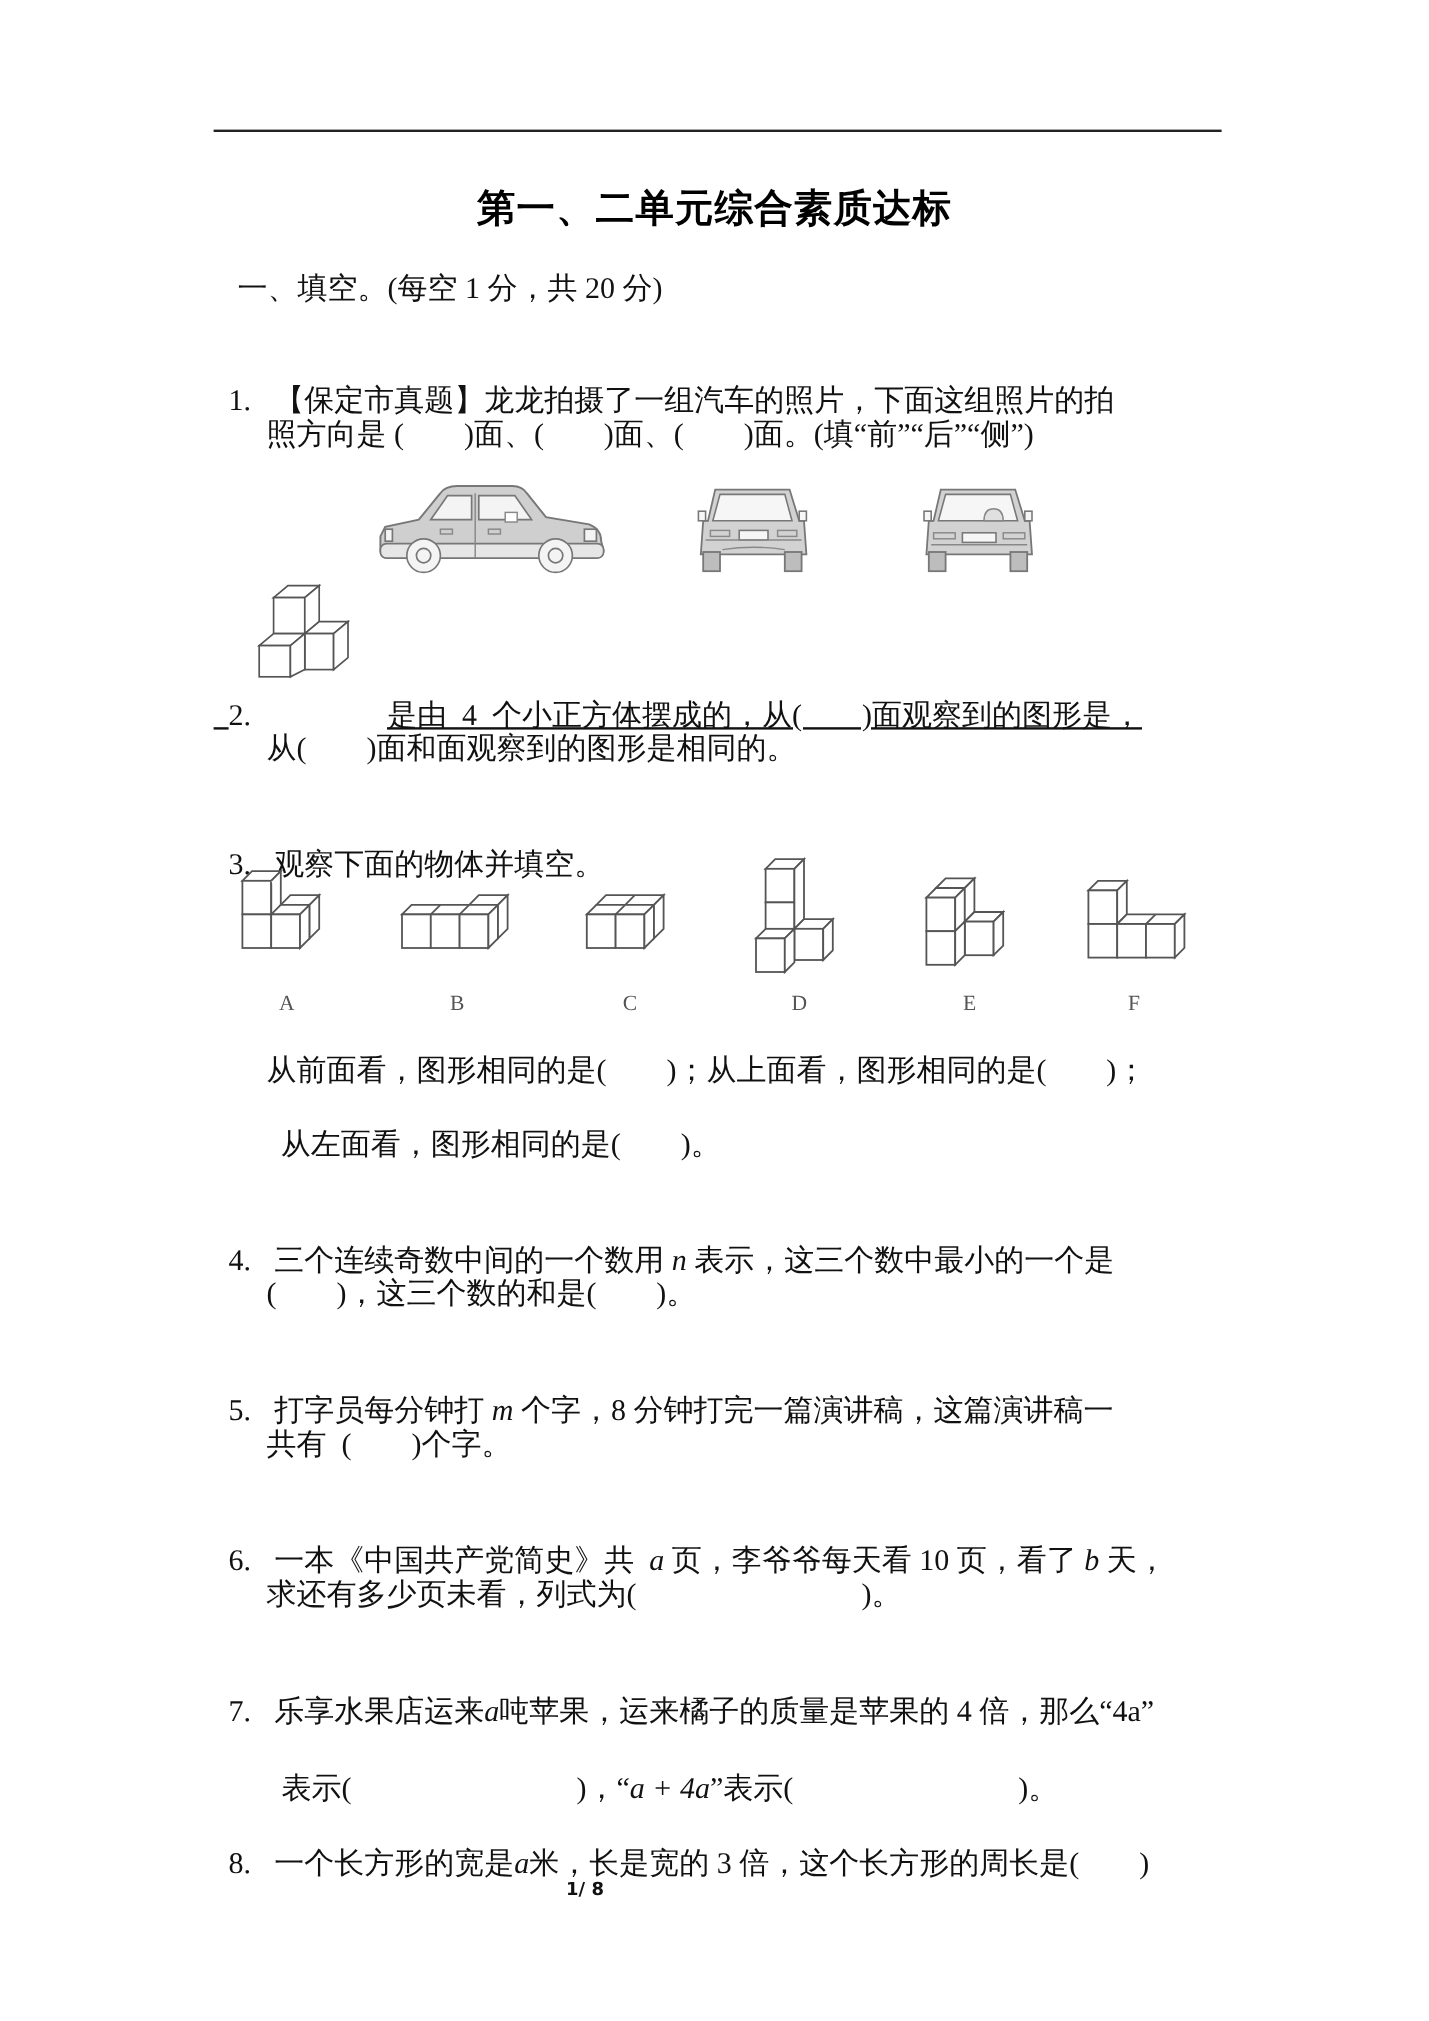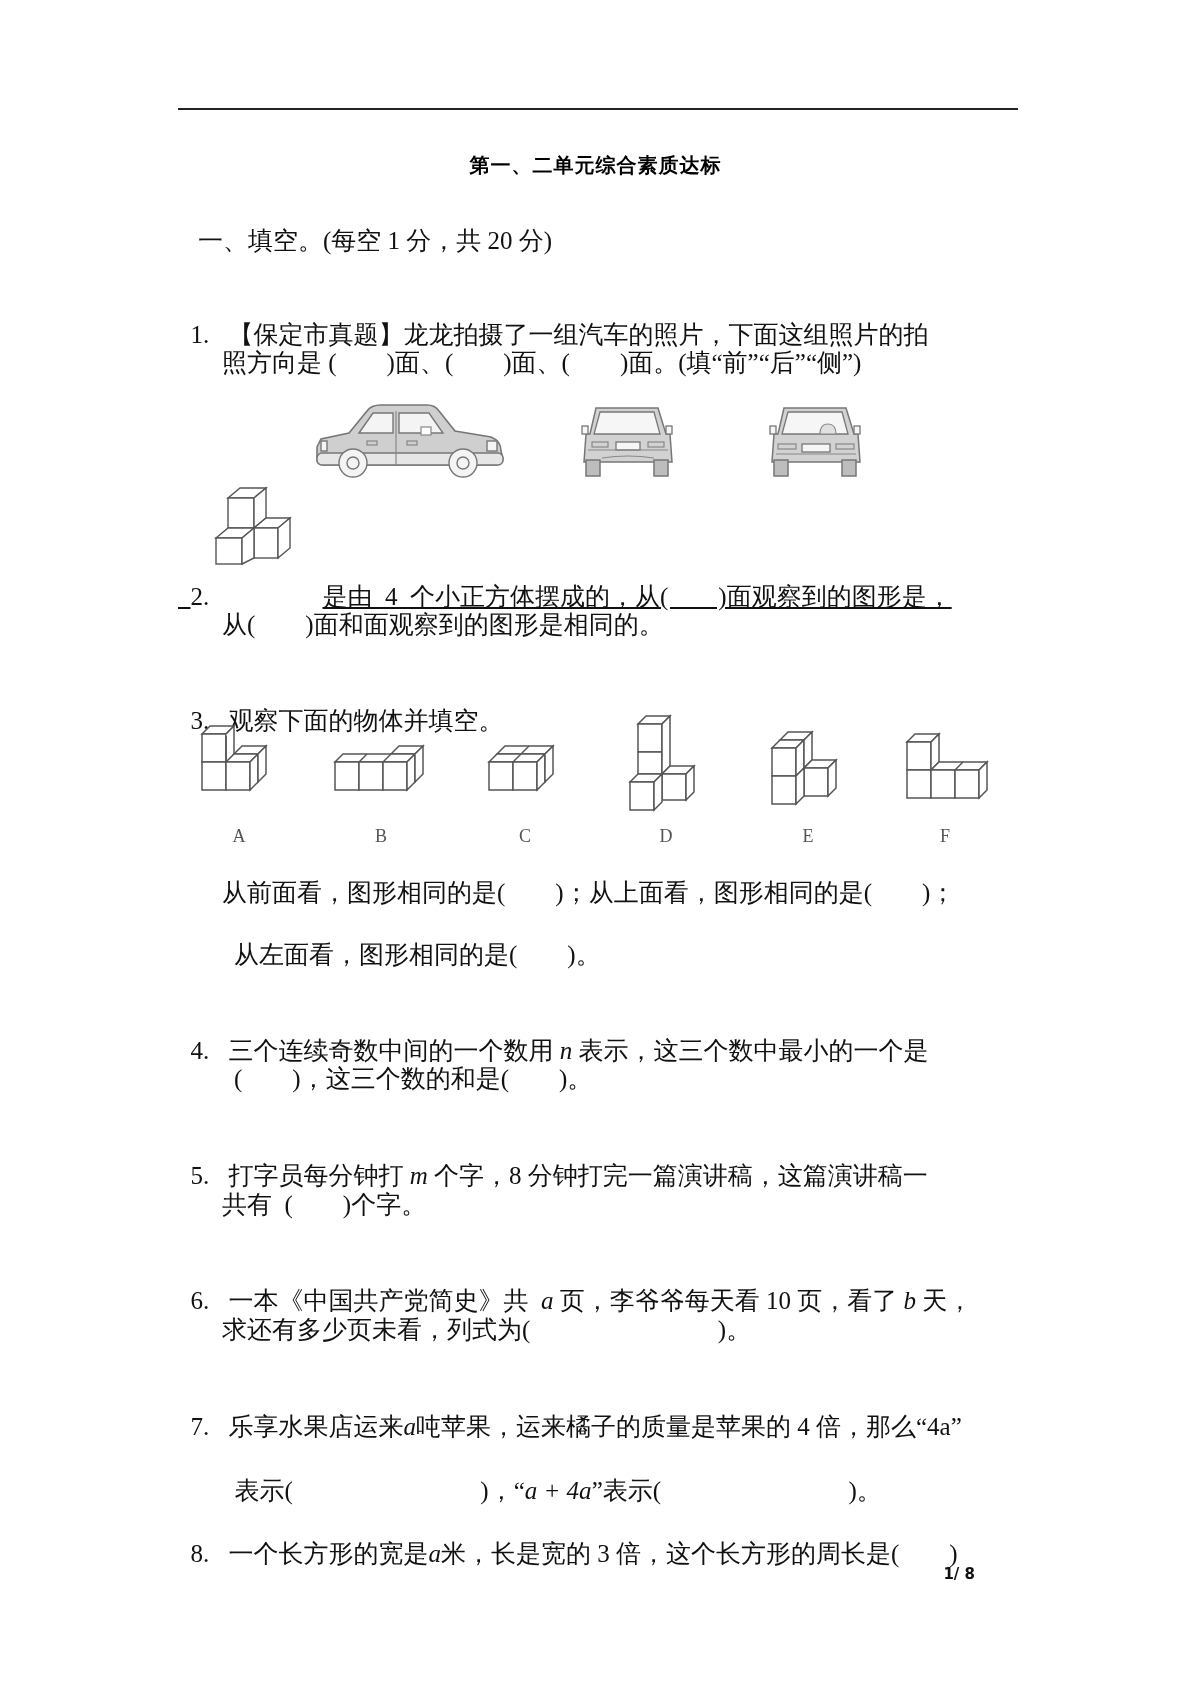--- a/index.html
+++ b/index.html
@@ -2,26 +2,26 @@
 <html><head>
 <meta charset="utf-8">
 <style>
   html, body { margin: 0; padding: 0; background: #ffffff; }
   body { width: 1191px; height: 1684px; position: relative; overflow: hidden;
          font-family: "Liberation Serif", "DejaVu Serif", serif; color: #111; }
   .abs { position: absolute; }
   .rule { left: 178px; top: 108px; width: 840px; height: 2px; background: #222; }
   .title { left: 0; width: 1191px; top: 152px; text-align: center;
            font-family: "DejaVu Sans", "Liberation Sans", sans-serif;
-           font-weight: bold; font-size: 20px; letter-spacing: 1px; color: #000; }
+           font-weight: bold; font-size: 32px; letter-spacing: 1px; color: #000; }
   .line { font-size: 25px; line-height: 34px; white-space: pre; color: #111; }
   .section { left: 178px; top: 224px; margin-left: 20px; }
   .num { display: inline-block; width: 38px; }
   .it { font-style: italic; }
-  .footer { left: 0; width: 975px; top: 1565px; text-align: right;
+  .footer { left: 0; width: 975px; top: 1565px; text-align: center;
             font-family: "DejaVu Sans", "Liberation Sans", sans-serif;
             font-size: 15px; font-weight: bold; color: #111; }
   .fig-label { font-family: "Liberation Serif", serif; font-size: 18px; color: #555;
                width: 40px; text-align: center; top: 826px; }
   svg { position: absolute; overflow: visible; }
 </style>
 </head>
 <body>
 
 <div class="abs rule"></div>
@@ -210,21 +210,21 @@
 <div class="abs fig-label" style="left:646px;">D</div>
 <div class="abs fig-label" style="left:788px;">E</div>
 <div class="abs fig-label" style="left:925px;">F</div>
 
 <div class="abs line" style="left:222px; top:876px;">从前面看，图形相同的是(        )；从上面看，图形相同的是(        )；</div>
 <div class="abs line" style="left:222px; top:938px;margin-left:12px;">从左面看，图形相同的是(        )。</div>
 
 <div class="abs line" style="left:178px; top:1000px;">
   <span class="num">4.</span><span>三个连续奇数中间的一个数用 </span><span class="it">n</span><span> 表示，这三个数中最小的一个是</span>
 </div>
-<div class="abs line" style="left:222px; top:1062px;margin-left:12px;">(        )，这三个数的和是(        )。</div>
+<div class="abs line" style="left:222px; top:1062px;">(        )，这三个数的和是(        )。</div>
 
 <div class="abs line" style="left:178px; top:1125px;">
   <span class="num">5.</span><span>打字员每分钟打 </span><span class="it">m</span><span> 个字，8 分钟打完一篇演讲稿，这篇演讲稿一</span>
 </div>
 <div class="abs line" style="left:222px; top:1188px;">共有  (        )个字。</div>
 
 <div class="abs line" style="left:178px; top:1250px;">
   <span class="num">6.</span><span>一本《中国共产党简史》共  </span><span class="it">a</span><span> 页，李爷爷每天看 10 页，看了 </span><span class="it">b</span><span> 天，</span>
 </div>
 <div class="abs line" style="left:222px; top:1313px;">求还有多少页未看，列式为(                              )。</div>

